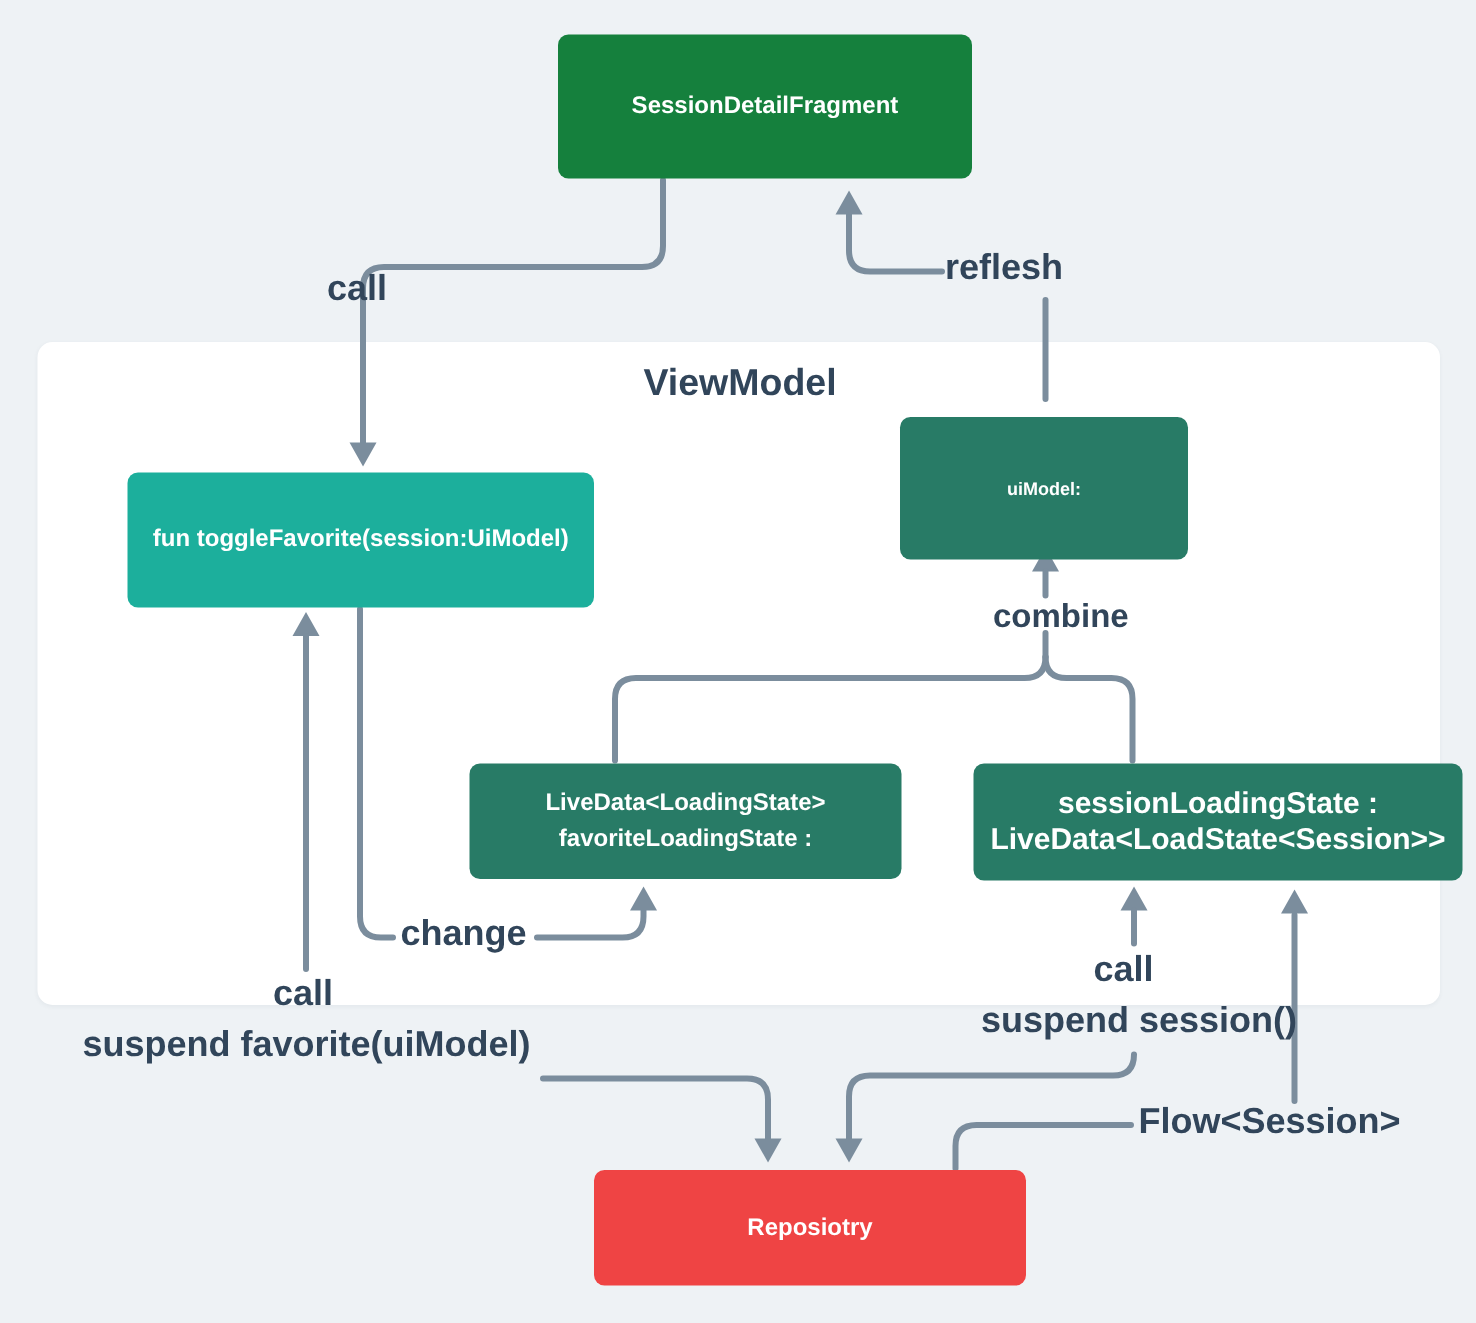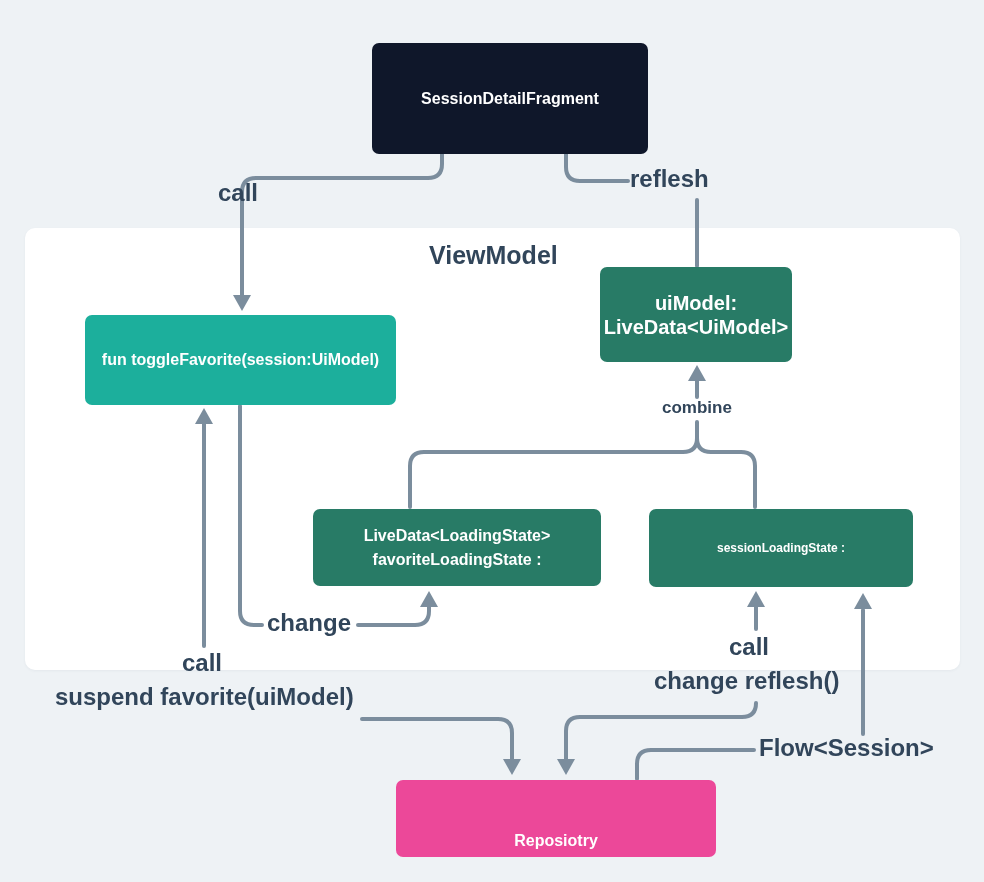--- a/index.html
+++ b/index.html
@@ -17,34 +17,34 @@
   }
   .wires{position:absolute;left:0;top:0;width:984px;height:882px;pointer-events:none;}
   .wires path{stroke:#7b8d9d;stroke-width:4;fill:none;stroke-linecap:round;}
   .wires polygon{fill:#7b8d9d;stroke:none;}
   .node{
     position:absolute;display:flex;flex-direction:column;
     align-items:center;justify-content:center;text-align:center;
     color:#ffffff;font-weight:bold;border-radius:7px;
     line-height:24px;box-sizing:border-box;padding:4px;
   }
-  .node-fragment{left:372px;top:23px;width:276px;height:111px;background:#0f172a;font-size:16px;margin-top:20px;}
+  .node-fragment{left:372px;top:23px;width:276px;height:96px;background:#15803d;font-size:16px;}
   .node-toggle{left:85px;top:315px;width:311px;height:90px;background:#1caf9c;font-size:16px;}
-  .node-uimodel{left:600px;top:267px;width:192px;height:95px;background:#287b66;font-size:20px;}
+  .node-uimodel{left:600px;top:278px;width:192px;height:95px;background:#287b66;font-size:12px;}
   .node-favorite{left:313px;top:509px;width:288px;height:77px;background:#287b66;font-size:16px;}
-  .node-session{left:649px;top:509px;width:264px;height:78px;background:#287b66;font-size:12px;text-align:center;}
-  .node-repository{left:396px;top:780px;width:320px;height:77px;background:#ec4899;font-size:16px;justify-content:flex-end;}
+  .node-session{left:649px;top:509px;width:326px;height:78px;background:#287b66;font-size:20px;text-align:center;}
+  .node-repository{left:396px;top:780px;width:288px;height:77px;background:#ef4444;font-size:16px;}
   .lbl{
     position:absolute;color:#31455a;font-weight:600;
     font-size:24px;white-space:nowrap;line-height:1.1;
   }
   .lbl-title{left:429px;top:242px;font-size:25px;}
   .lbl-call-top{left:218px;top:180px;}
   .lbl-observe{left:630px;top:166px;}
-  .lbl-combine{left:662px;top:399px;font-size:17px;font-weight:600;}
+  .lbl-combine{left:662px;top:399px;font-size:22px;font-weight:600;}
   .lbl-change{left:267px;top:610px;}
   .lbl-call-bl{left:182px;top:650px;}
   .lbl-suspend-favorite{left:55px;top:684px;}
   .lbl-call-br{left:729px;top:634px;}
   .lbl-suspend-reflesh{left:654px;top:668px;}
   .lbl-flow{left:759px;top:735px;}
 </style>
 </head>
 <body>
 
@@ -91,40 +91,40 @@
   <div class="node node-fragment">
     <span>SessionDetailFragment</span>
   </div>
 
   <div class="node node-toggle">
     <span>fun toggleFavorite(session:UiModel)</span>
   </div>
 
   <div class="node node-uimodel">
     <span>uiModel:</span>
-    <span>LiveData&lt;UiModel&gt;</span>
   </div>
 
   <div class="node node-favorite">
     <span>LiveData&lt;LoadingState&gt;</span>
     <span>favoriteLoadingState :</span>
   </div>
 
   <div class="node node-session">
     <span>sessionLoadingState :</span>
+    <span>LiveData&lt;LoadState&lt;Session&gt;&gt;</span>
   </div>
 
   <div class="node node-repository">
     <span>Reposiotry</span>
   </div>
 
   <div class="lbl lbl-title">ViewModel</div>
   <div class="lbl lbl-call-top">call</div>
   <div class="lbl lbl-observe">reflesh</div>
   <div class="lbl lbl-combine">combine</div>
   <div class="lbl lbl-change">change</div>
   <div class="lbl lbl-call-bl">call</div>
   <div class="lbl lbl-suspend-favorite">suspend favorite(uiModel)</div>
   <div class="lbl lbl-call-br">call</div>
-  <div class="lbl lbl-suspend-reflesh">change reflesh()</div>
+  <div class="lbl lbl-suspend-reflesh">suspend session()</div>
   <div class="lbl lbl-flow">Flow&lt;Session&gt;</div>
 
 </div>
 
 </body></html>

